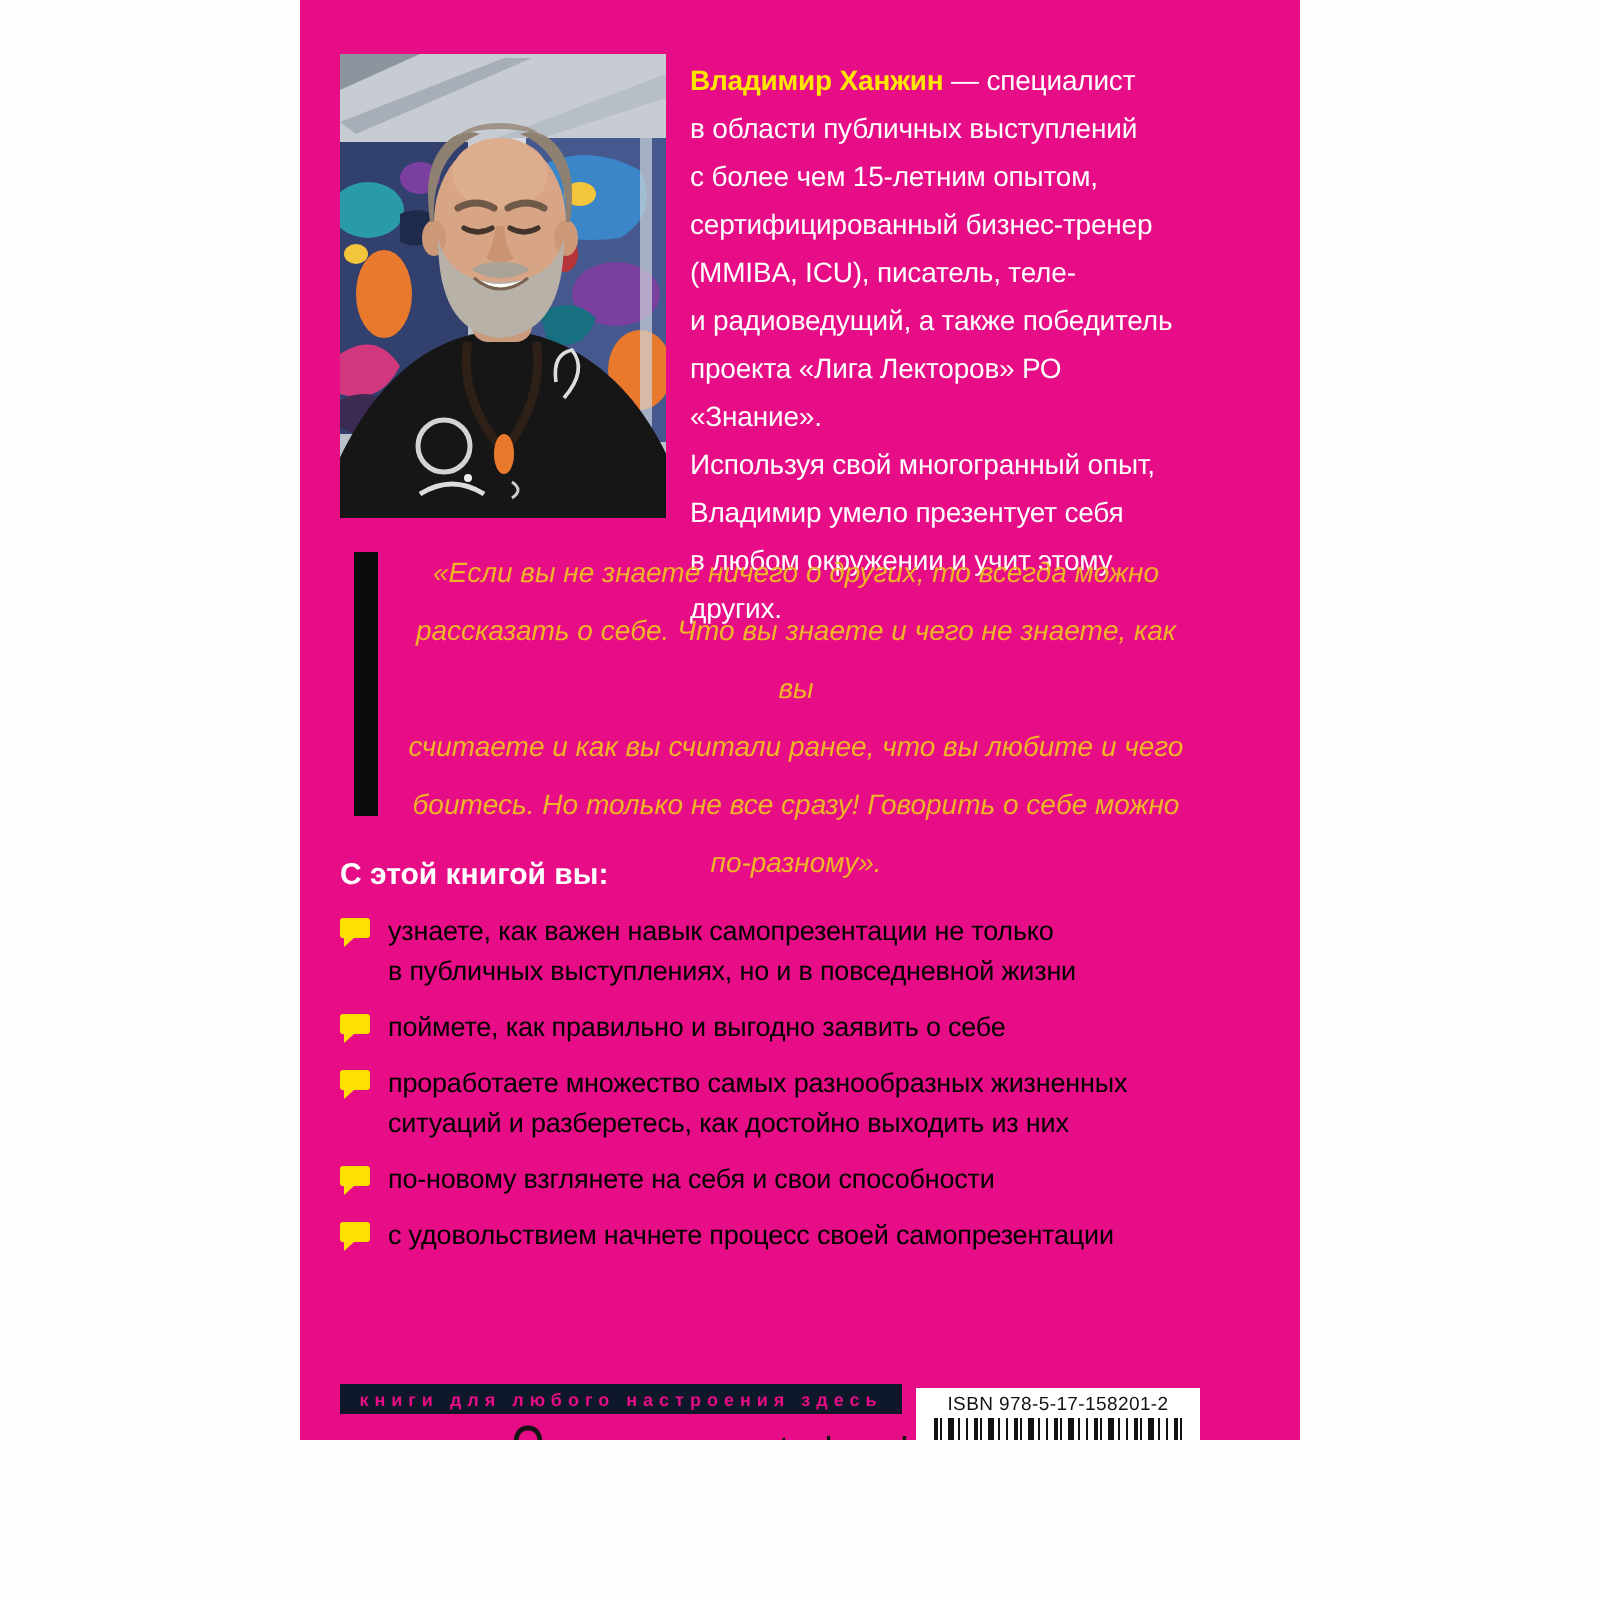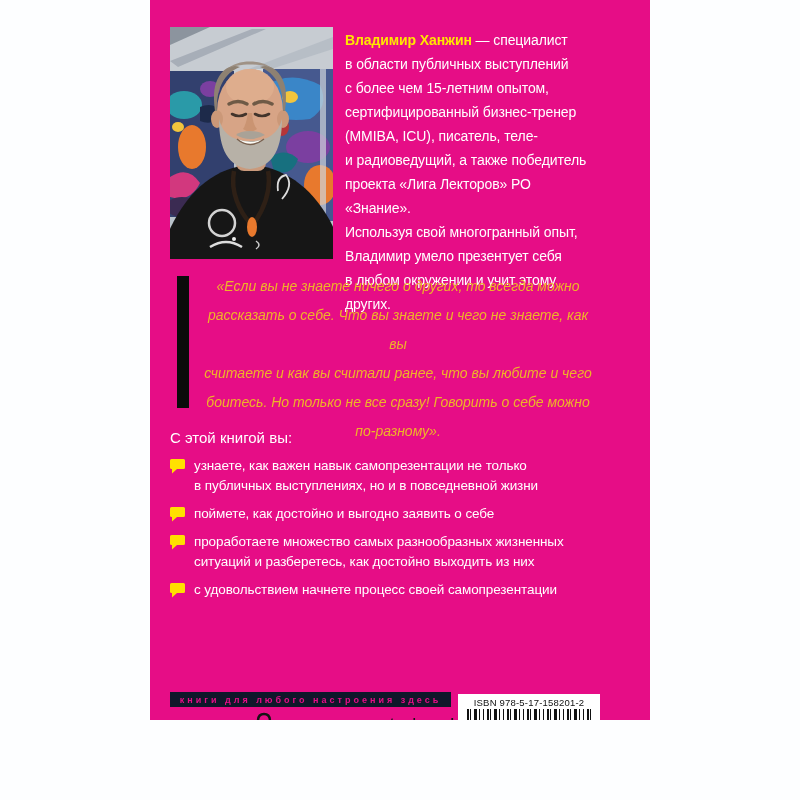--- a/index.html
+++ b/index.html
@@ -20,25 +20,25 @@
          font-size:14px;line-height:24px;letter-spacing:-0.1px;}
   .intro .name{color:var(--yellow);font-weight:bold;}
   .intro .bio{white-space:pre-line;}
 
   
   .quote-bar{position:absolute;left:27px;top:276px;width:12px;height:132px;background:#0b0b0b;}
   .quote{position:absolute;left:48px;top:272px;width:400px;color:var(--quote_yellow);
          font-style:italic;font-size:14px;line-height:29px;white-space:pre-line;text-align:center;}
 
   
-  .heading{position:absolute;left:20px;top:429px;color:#fff;font-weight:normal;font-size:15px;}
+  .heading{position:absolute;left:20px;top:429px;color:#fff;font-weight:bold;font-size:15px;}
   .benefits{position:absolute;left:20px;top:456px;width:430px;display:flex;flex-direction:column;gap:8px;}
   .benefit{display:flex;align-items:flex-start;gap:9px;}
   .benefit svg{flex:0 0 auto;margin-top:3px;}
-  .benefit .btext{color:#ffffff;font-size:13.5px;line-height:20px;white-space:pre-line;letter-spacing:-0.1px;}
+  .benefit .btext{color:#000000;font-size:13.5px;line-height:20px;white-space:pre-line;letter-spacing:-0.1px;}
 
   
   .strip{position:absolute;left:20px;top:692px;width:281px;height:15px;background:#0f172a;
          display:flex;align-items:center;justify-content:center;}
   .strip span{color:var(--pink);font-size:9px;font-weight:bold;letter-spacing:3px;white-space:nowrap;}
 
   
   .logo{position:absolute;left:33px;top:708px;width:118px;text-align:center;font-style:italic;}
   .logo .caption{font-size:6.3px;letter-spacing:0.4px;color:#141414;margin-top:1px;white-space:nowrap;}
 
@@ -146,28 +146,34 @@
         <svg width="15" height="15" viewBox="0 0 15 15">
             <path d="M1.5,0 h12 a1.5,1.5 0 0 1 1.5,1.5 v7 a1.5,1.5 0 0 1 -1.5,1.5 H7 L2,14.5 L2,10 a1.5,1.5 0 0 1 -2,-1.5 v-7 A1.5,1.5 0 0 1 1.5,0 Z" fill="#ffe000"></path>
           </svg>
         <span class="btext">узнаете, как важен навык самопрезентации не только
 в публичных выступлениях, но и в повседневной жизни</span>
       </div>
       <div class="benefit">
         <svg width="15" height="15" viewBox="0 0 15 15">
             <path d="M1.5,0 h12 a1.5,1.5 0 0 1 1.5,1.5 v7 a1.5,1.5 0 0 1 -1.5,1.5 H7 L2,14.5 L2,10 a1.5,1.5 0 0 1 -2,-1.5 v-7 A1.5,1.5 0 0 1 1.5,0 Z" fill="#ffe000"></path>
           </svg>
-        <span class="btext">поймете, как достойно и выгодно заявить о себе</span>
+        <span class="btext">поймете, как правильно и выгодно заявить о себе</span>
       </div>
       <div class="benefit">
         <svg width="15" height="15" viewBox="0 0 15 15">
             <path d="M1.5,0 h12 a1.5,1.5 0 0 1 1.5,1.5 v7 a1.5,1.5 0 0 1 -1.5,1.5 H7 L2,14.5 L2,10 a1.5,1.5 0 0 1 -2,-1.5 v-7 A1.5,1.5 0 0 1 1.5,0 Z" fill="#ffe000"></path>
           </svg>
         <span class="btext">проработаете множество самых разнообразных жизненных
 ситуаций и разберетесь, как достойно выходить из них</span>
+      </div>
+      <div class="benefit">
+        <svg width="15" height="15" viewBox="0 0 15 15">
+            <path d="M1.5,0 h12 a1.5,1.5 0 0 1 1.5,1.5 v7 a1.5,1.5 0 0 1 -1.5,1.5 H7 L2,14.5 L2,10 a1.5,1.5 0 0 1 -2,-1.5 v-7 A1.5,1.5 0 0 1 1.5,0 Z" fill="#ffe000"></path>
+          </svg>
+        <span class="btext">по-новому взглянете на себя и свои способности</span>
       </div>
       <div class="benefit">
         <svg width="15" height="15" viewBox="0 0 15 15">
             <path d="M1.5,0 h12 a1.5,1.5 0 0 1 1.5,1.5 v7 a1.5,1.5 0 0 1 -1.5,1.5 H7 L2,14.5 L2,10 a1.5,1.5 0 0 1 -2,-1.5 v-7 A1.5,1.5 0 0 1 1.5,0 Z" fill="#ffe000"></path>
           </svg>
         <span class="btext">с удовольствием начнете процесс своей самопрезентации</span>
       </div>
     </div>
 
     <div class="strip">

